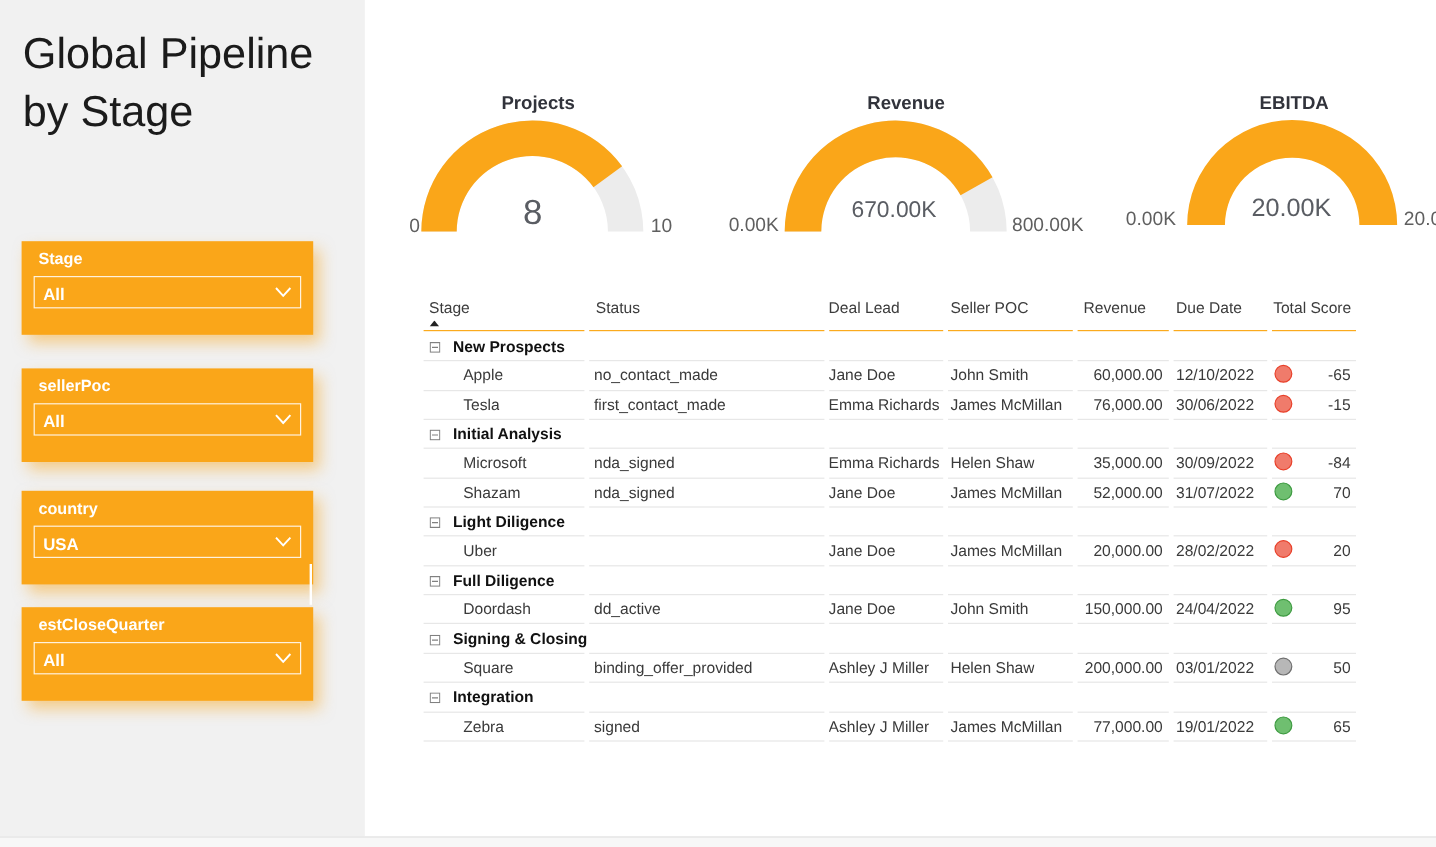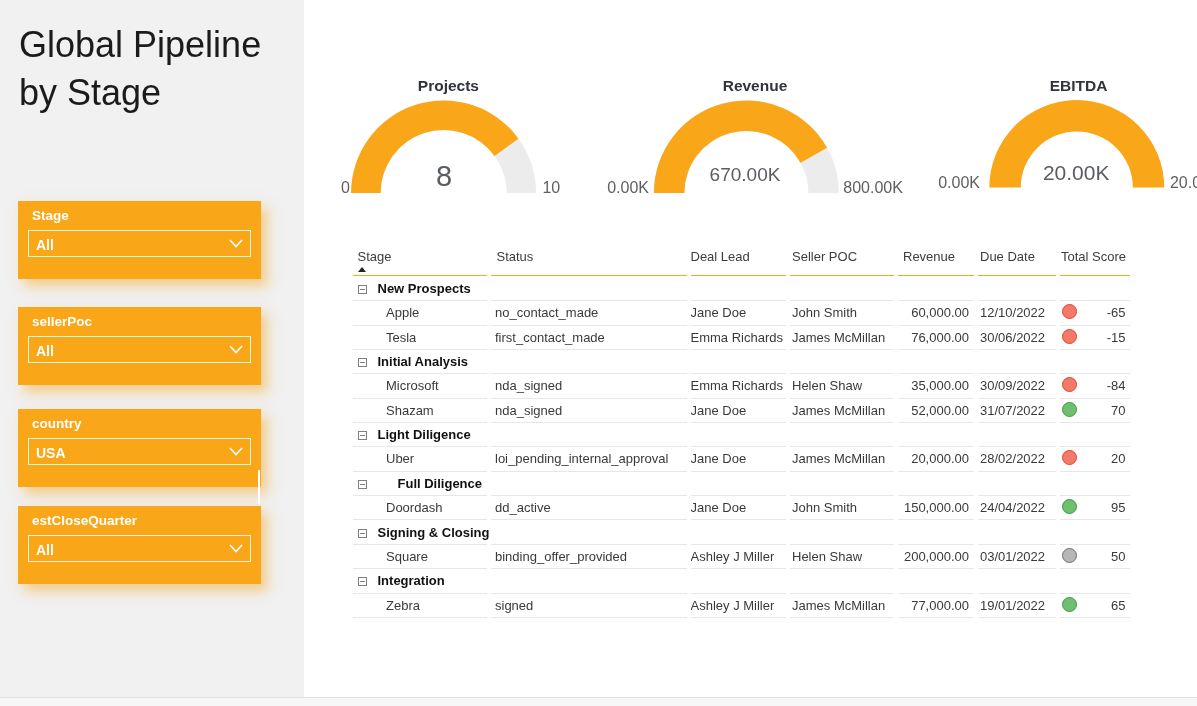--- a/index.html
+++ b/index.html
@@ -213,37 +213,36 @@
     <span class="sep" style="left:0px;bottom:0;width:133.5px;"></span>
     <span class="sep" style="left:137.5px;bottom:0;width:196.5px;"></span>
     <span class="sep" style="left:338.0px;bottom:0;width:95.0px;"></span>
     <span class="sep" style="left:437.0px;bottom:0;width:103.5px;"></span>
     <span class="sep" style="left:544.5px;bottom:0;width:76.0px;"></span>
     <span class="sep" style="left:624.5px;bottom:0;width:78.0px;"></span>
     <span class="sep" style="left:706.5px;bottom:0;width:70.5px;"></span>
     </div>
     <div class="trow" style="left:0;top:205.45px;width:777px;height:24.35px;">
     <span class="cell" style="left:33px;">Uber</span>
-    <span class="cell" style="left:142px;">loi_pending_internal_approval</span>
     <span class="cell" style="left:337.5px;">Jane Doe</span>
     <span class="cell" style="left:439px;">James McMillan</span>
     <span class="cell" style="left:542.5px;width:73.5px;text-align:right;">20,000.00</span>
     <span class="cell" style="left:627px;">28/02/2022</span>
     <span class="circ" style="left:709px;top:3px;background:#f07b6b;border-color:#e8402a;"></span>
     <span class="cell" style="left:704.5px;width:68px;text-align:right;">20</span>
     <span class="sep" style="left:0px;bottom:0;width:133.5px;"></span>
     <span class="sep" style="left:137.5px;bottom:0;width:196.5px;"></span>
     <span class="sep" style="left:338.0px;bottom:0;width:95.0px;"></span>
     <span class="sep" style="left:437.0px;bottom:0;width:103.5px;"></span>
     <span class="sep" style="left:544.5px;bottom:0;width:76.0px;"></span>
     <span class="sep" style="left:624.5px;bottom:0;width:78.0px;"></span>
     <span class="sep" style="left:706.5px;bottom:0;width:70.5px;"></span>
     </div>
     <div class="trow" style="left:0;top:229.80px;width:777px;height:24.35px;">
-    <span class="cell grp" style="left:24.5px;margin-left:20px;">Full Diligence</span>
+    <span class="cell grp" style="left:24.5px;">Full Diligence</span>
     <svg style="position:absolute;left:5px;top:8px;" width="9" height="9" viewBox="0 0 9 9">
           <rect x="0.5" y="0.5" width="8" height="8" fill="none" stroke="#808080"></rect>
           <line x1="2" y1="4.5" x2="7" y2="4.5" stroke="#808080"></line>
         </svg>
     <span class="sep" style="left:0px;bottom:0;width:133.5px;"></span>
     <span class="sep" style="left:137.5px;bottom:0;width:196.5px;"></span>
     <span class="sep" style="left:338.0px;bottom:0;width:95.0px;"></span>
     <span class="sep" style="left:437.0px;bottom:0;width:103.5px;"></span>
     <span class="sep" style="left:544.5px;bottom:0;width:76.0px;"></span>
     <span class="sep" style="left:624.5px;bottom:0;width:78.0px;"></span>

